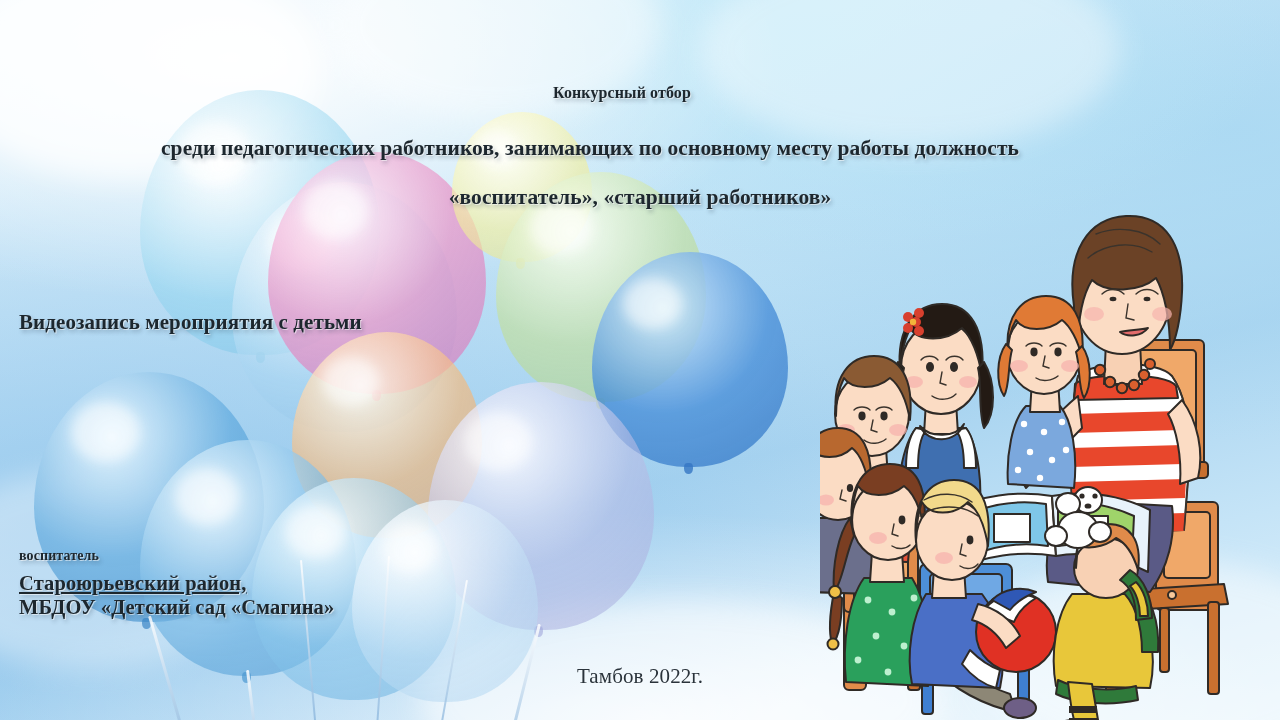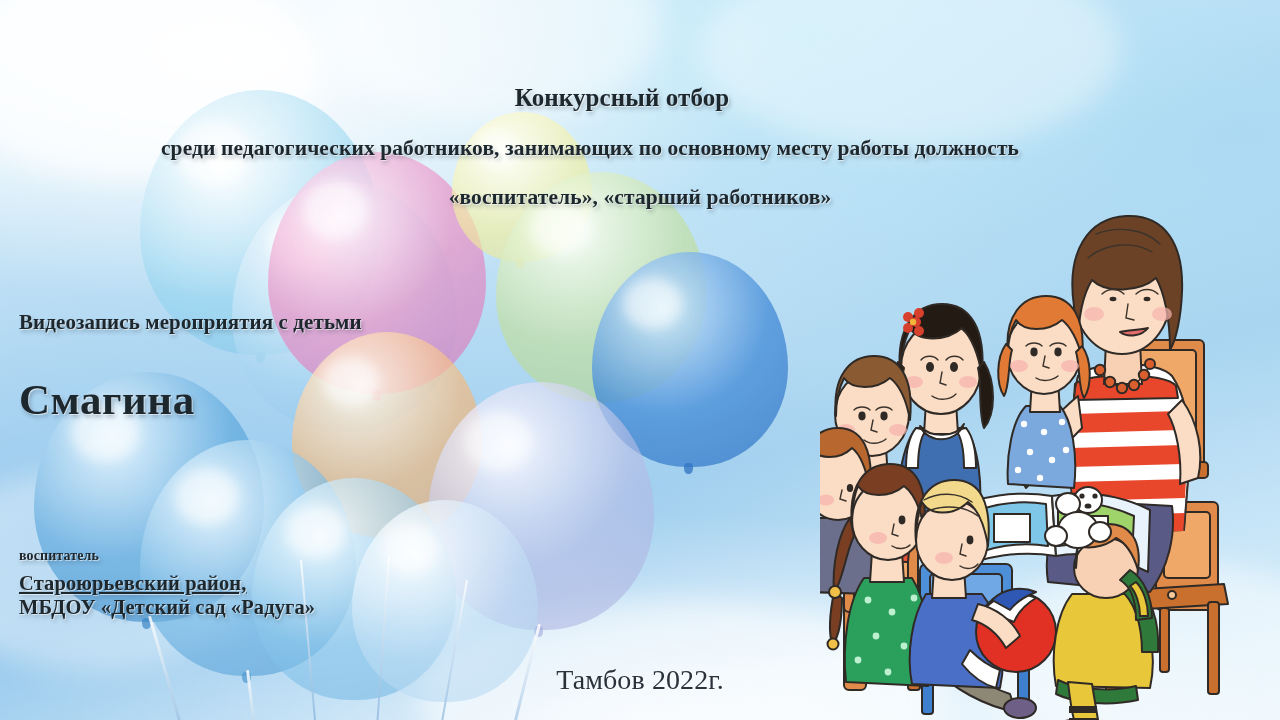--- a/index.html
+++ b/index.html
@@ -28,33 +28,33 @@
   .knot{position:absolute;width:9px;height:11px;border-radius:40% 40% 50% 50%;}
   .string{position:absolute;transform-origin:top center;
     background:linear-gradient(to bottom,rgba(255,255,255,.85),rgba(120,170,215,.75));
     border-radius:2px;}
   .cloud{position:absolute;border-radius:50%;background:rgba(255,255,255,.72);filter:blur(14px);}
 
   
   .txt{position:absolute;color:#1d272e;font-weight:bold;
        text-shadow:1px 1px 0 rgba(255,255,255,.55), 2px 3px 4px rgba(40,60,80,.32);
        white-space:nowrap;letter-spacing:.1px;}
-  #head-l1{top:84px;left:0;width:1244px;text-align:center;font-size:25px;}
+  #head-l1{top:84px;left:0;width:1244px;text-align:center;font-size:16px;}
   #head-l2{top:136px;left:0;width:1180px;text-align:center;font-size:21.5px;}
   #head-l3{top:185px;left:0;width:1280px;text-align:center;font-size:21.5px;}
 
   #video-label{top:310px;left:19px;font-size:21px;}
   #name-1{top:375px;left:19px;font-size:43px;letter-spacing:.5px;}
   #name-2{top:433px;left:19px;font-size:43px;letter-spacing:.5px;}
 
   #role{top:548px;left:19px;font-size:14px;}
   #district{top:572px;left:19px;font-size:20.5px;text-decoration:underline;}
   #org{top:596px;left:19px;font-size:20.5px;}
 
-  #place-year{top:664px;left:0;width:1280px;text-align:center;font-size:28px;
+  #place-year{top:664px;left:0;width:1280px;text-align:center;font-size:21px;
               font-weight:normal;color:#2a333b;
               text-shadow:0 1px 2px rgba(255,255,255,.6);}
 
   
   #illus{position:absolute;left:820px;top:200px;width:470px;height:520px;}
   #illus svg{display:block;width:100%;height:100%;}
 </style>
 </head>
 <body>
 
@@ -119,25 +119,24 @@
     <div class="string" style="left:388px;top:556px;width:2.4px;height:190px;transform:rotate(4deg);"></div>
     <div class="string" style="left:300px;top:560px;width:2.4px;height:180px;transform:rotate(-5deg);"></div>
     <div class="string" style="left:466px;top:580px;width:2.4px;height:170px;transform:rotate(10deg);"></div>
   </div>
 
   <div class="txt" id="head-l1">Конкурсный отбор</div>
   <div class="txt" id="head-l2">среди педагогических работников, занимающих по основному месту работы должность</div>
   <div class="txt" id="head-l3">«воспитатель», «старший работников»</div>
 
   <div class="txt" id="video-label">Видеозапись мероприятия с детьми</div>
-  <div class="txt" id="name-1">Смагина</div>
 
   <div class="txt" id="role">воспитатель</div>
   <div class="txt" id="district">Староюрьевский район,</div>
-  <div class="txt" id="org">МБДОУ «Детский сад «Радуга»</div>
+  <div class="txt" id="org">МБДОУ «Детский сад «Смагина»</div>
 
   <div class="txt" id="place-year">Тамбов 2022г.</div>
 
   <div id="illus">
     <svg viewBox="0 0 470 520" xmlns="http://www.w3.org/2000/svg">
       <defs>
         <style>
           .ol{stroke:#2f2a26;stroke-width:2;stroke-linejoin:round;stroke-linecap:round;}
           .olt{stroke:#3a332c;stroke-width:1.4;fill:none;stroke-linecap:round;}
           .skin{fill:#fbdcc4;}

